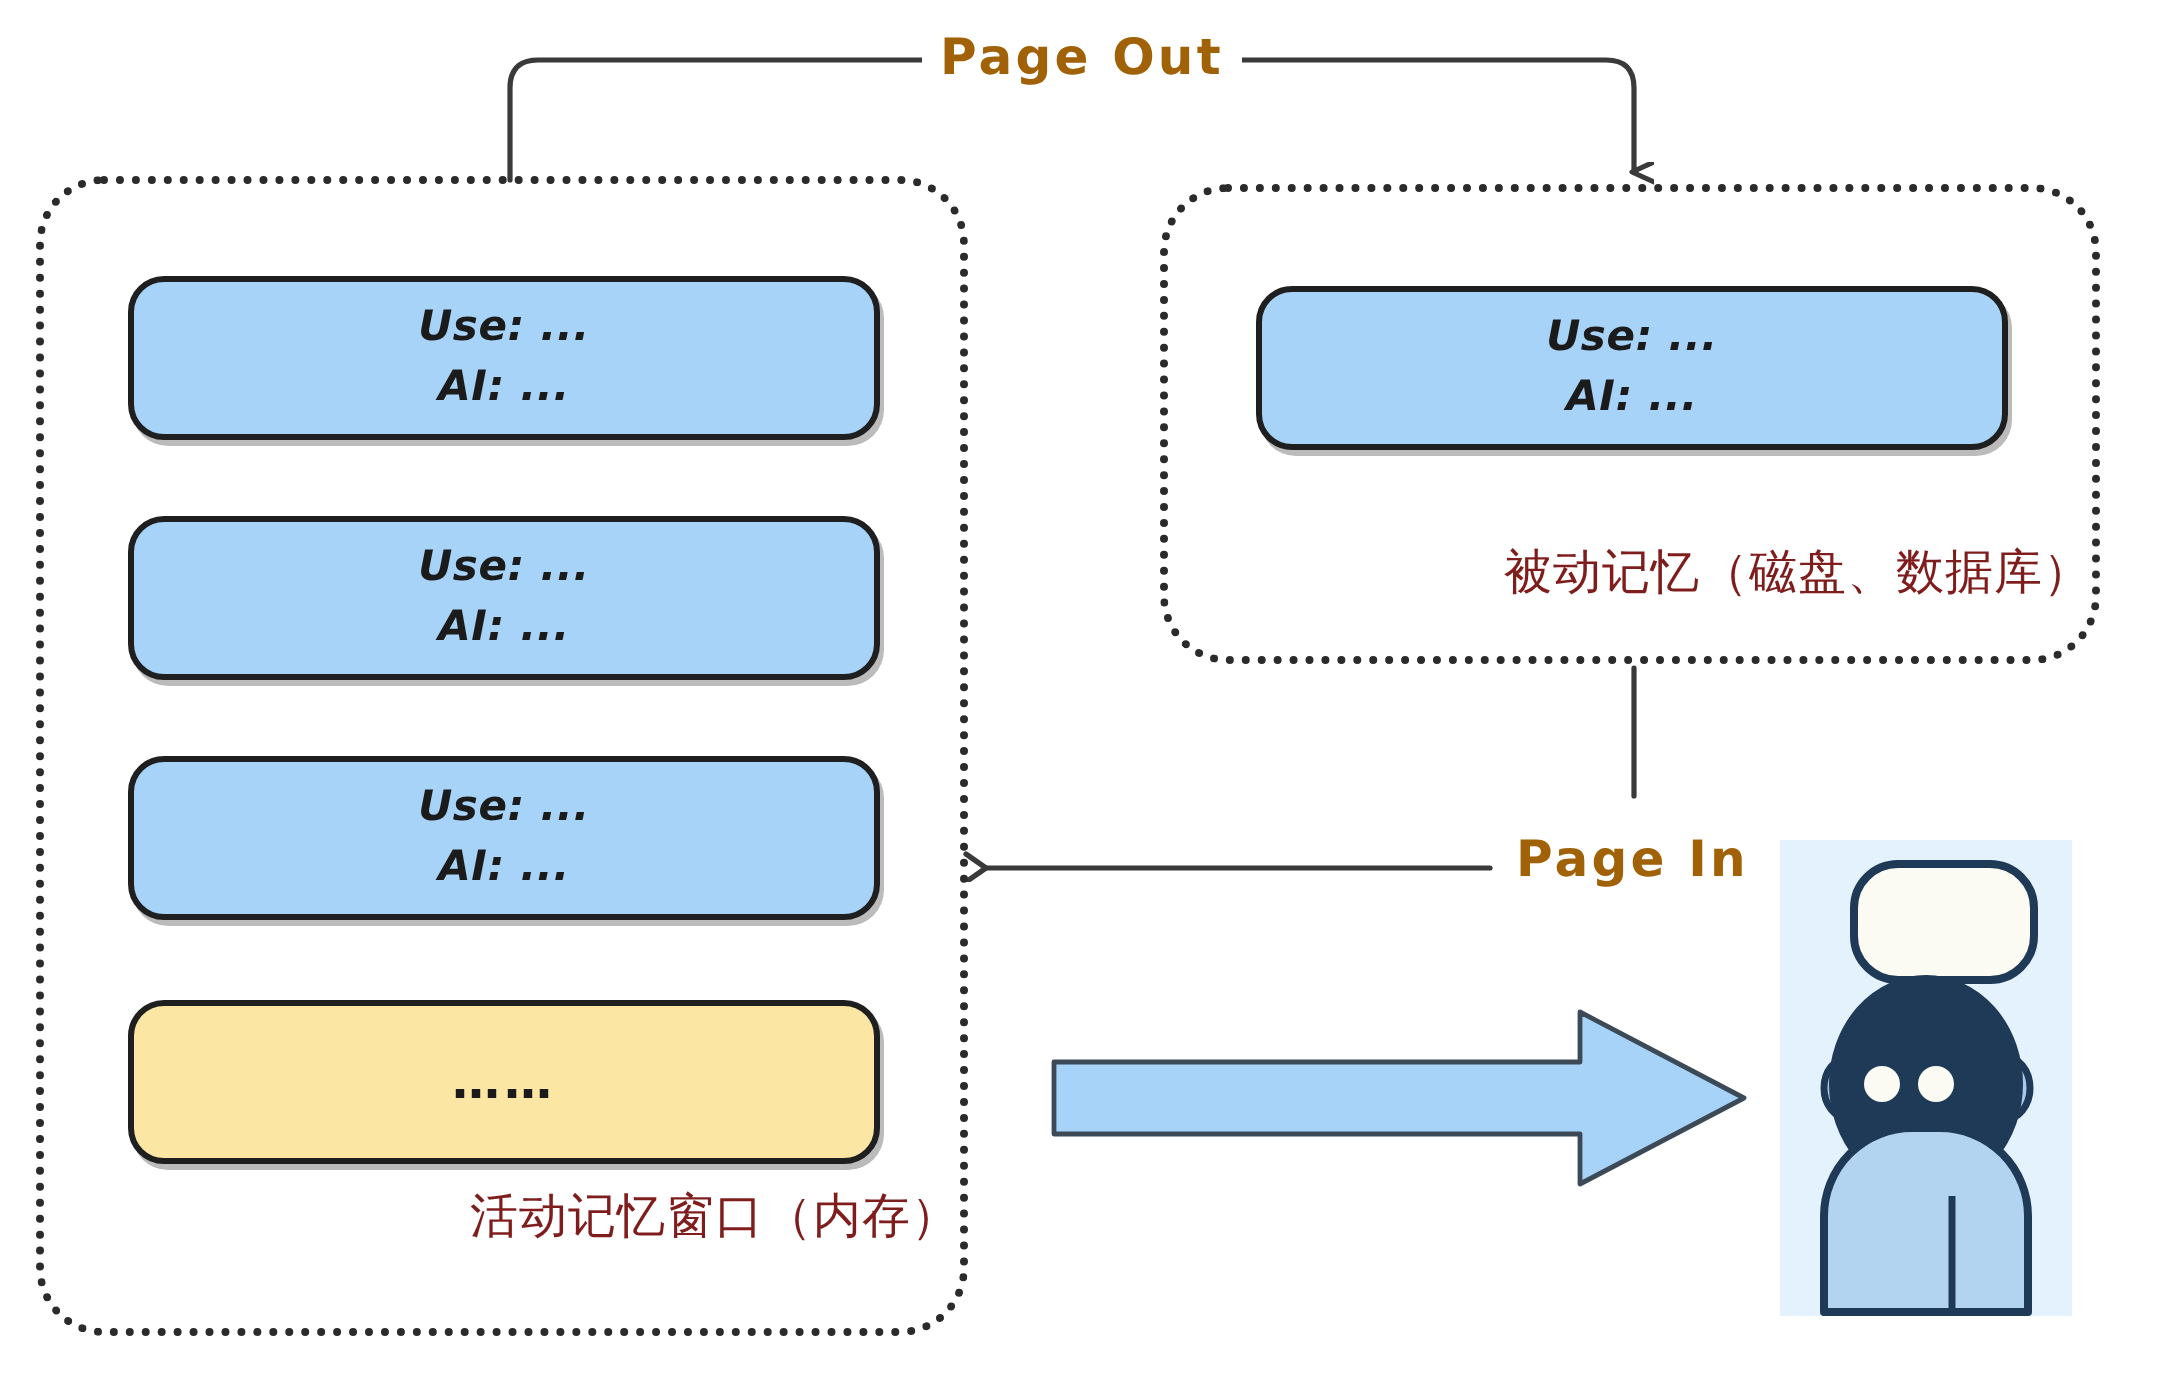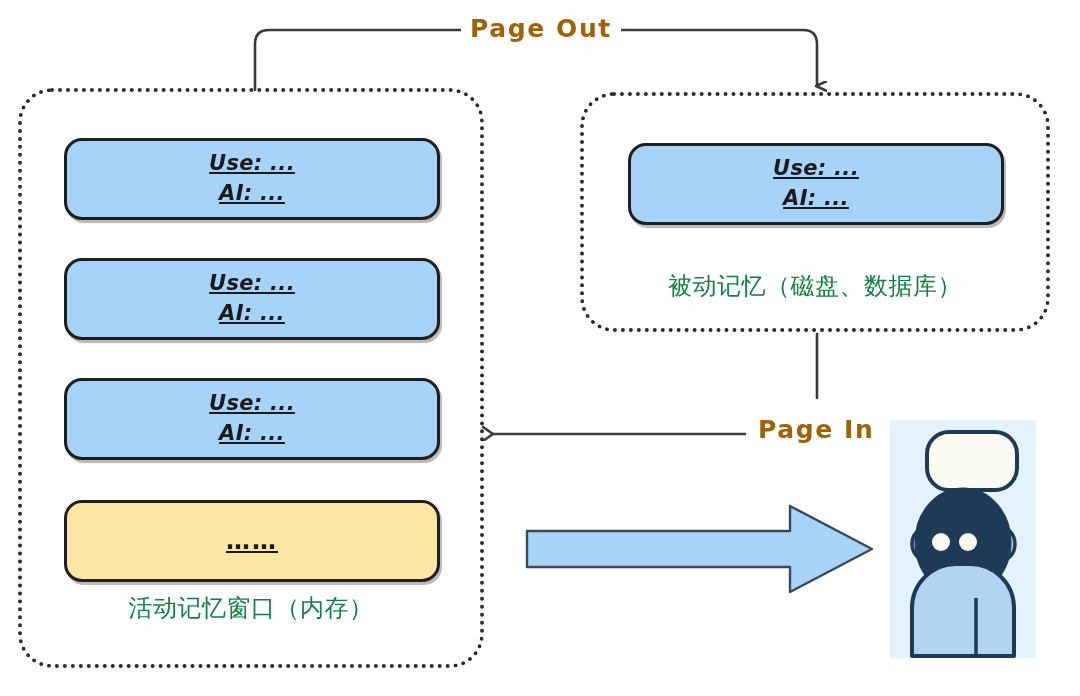--- a/index.html
+++ b/index.html
@@ -38,24 +38,24 @@
     left: 580px;
     top: 92px;
     width: 470px;
     height: 240px;
   }
 
   .group-label {
     position: absolute;
     left: 0;
     right: 0;
-    text-align: center;
+    text-align: right;
     font-family: Liberation Sans, sans-serif;
     font-size: 24px;
-    color: #15803d;
+    color: #7f1d1d;
     letter-spacing: 0.5px;
     white-space: nowrap;
   }
   #label-active { bottom: 40px; }
   #label-passive { bottom: 26px; }
 
   
   .memblock {
     position: absolute;
     box-sizing: border-box;
@@ -72,21 +72,20 @@
 
   .memline {
     font-family: "DejaVu Sans", sans-serif;
     font-style: italic;
     font-size: 21px;
     font-weight: 600;
     color: #1b1b1b;
     line-height: 1.42;
     letter-spacing: 0.3px;
     white-space: nowrap;
-    text-decoration: underline;
   }
   .memline.dots {
     font-style: normal;
     font-size: 24px;
     letter-spacing: 2px;
   }
 
   
   #blk-l0 { left: 64px; top: 138px;  width: 376px; height: 82px; }
   #blk-l1 { left: 64px; top: 258px;  width: 376px; height: 82px; }

